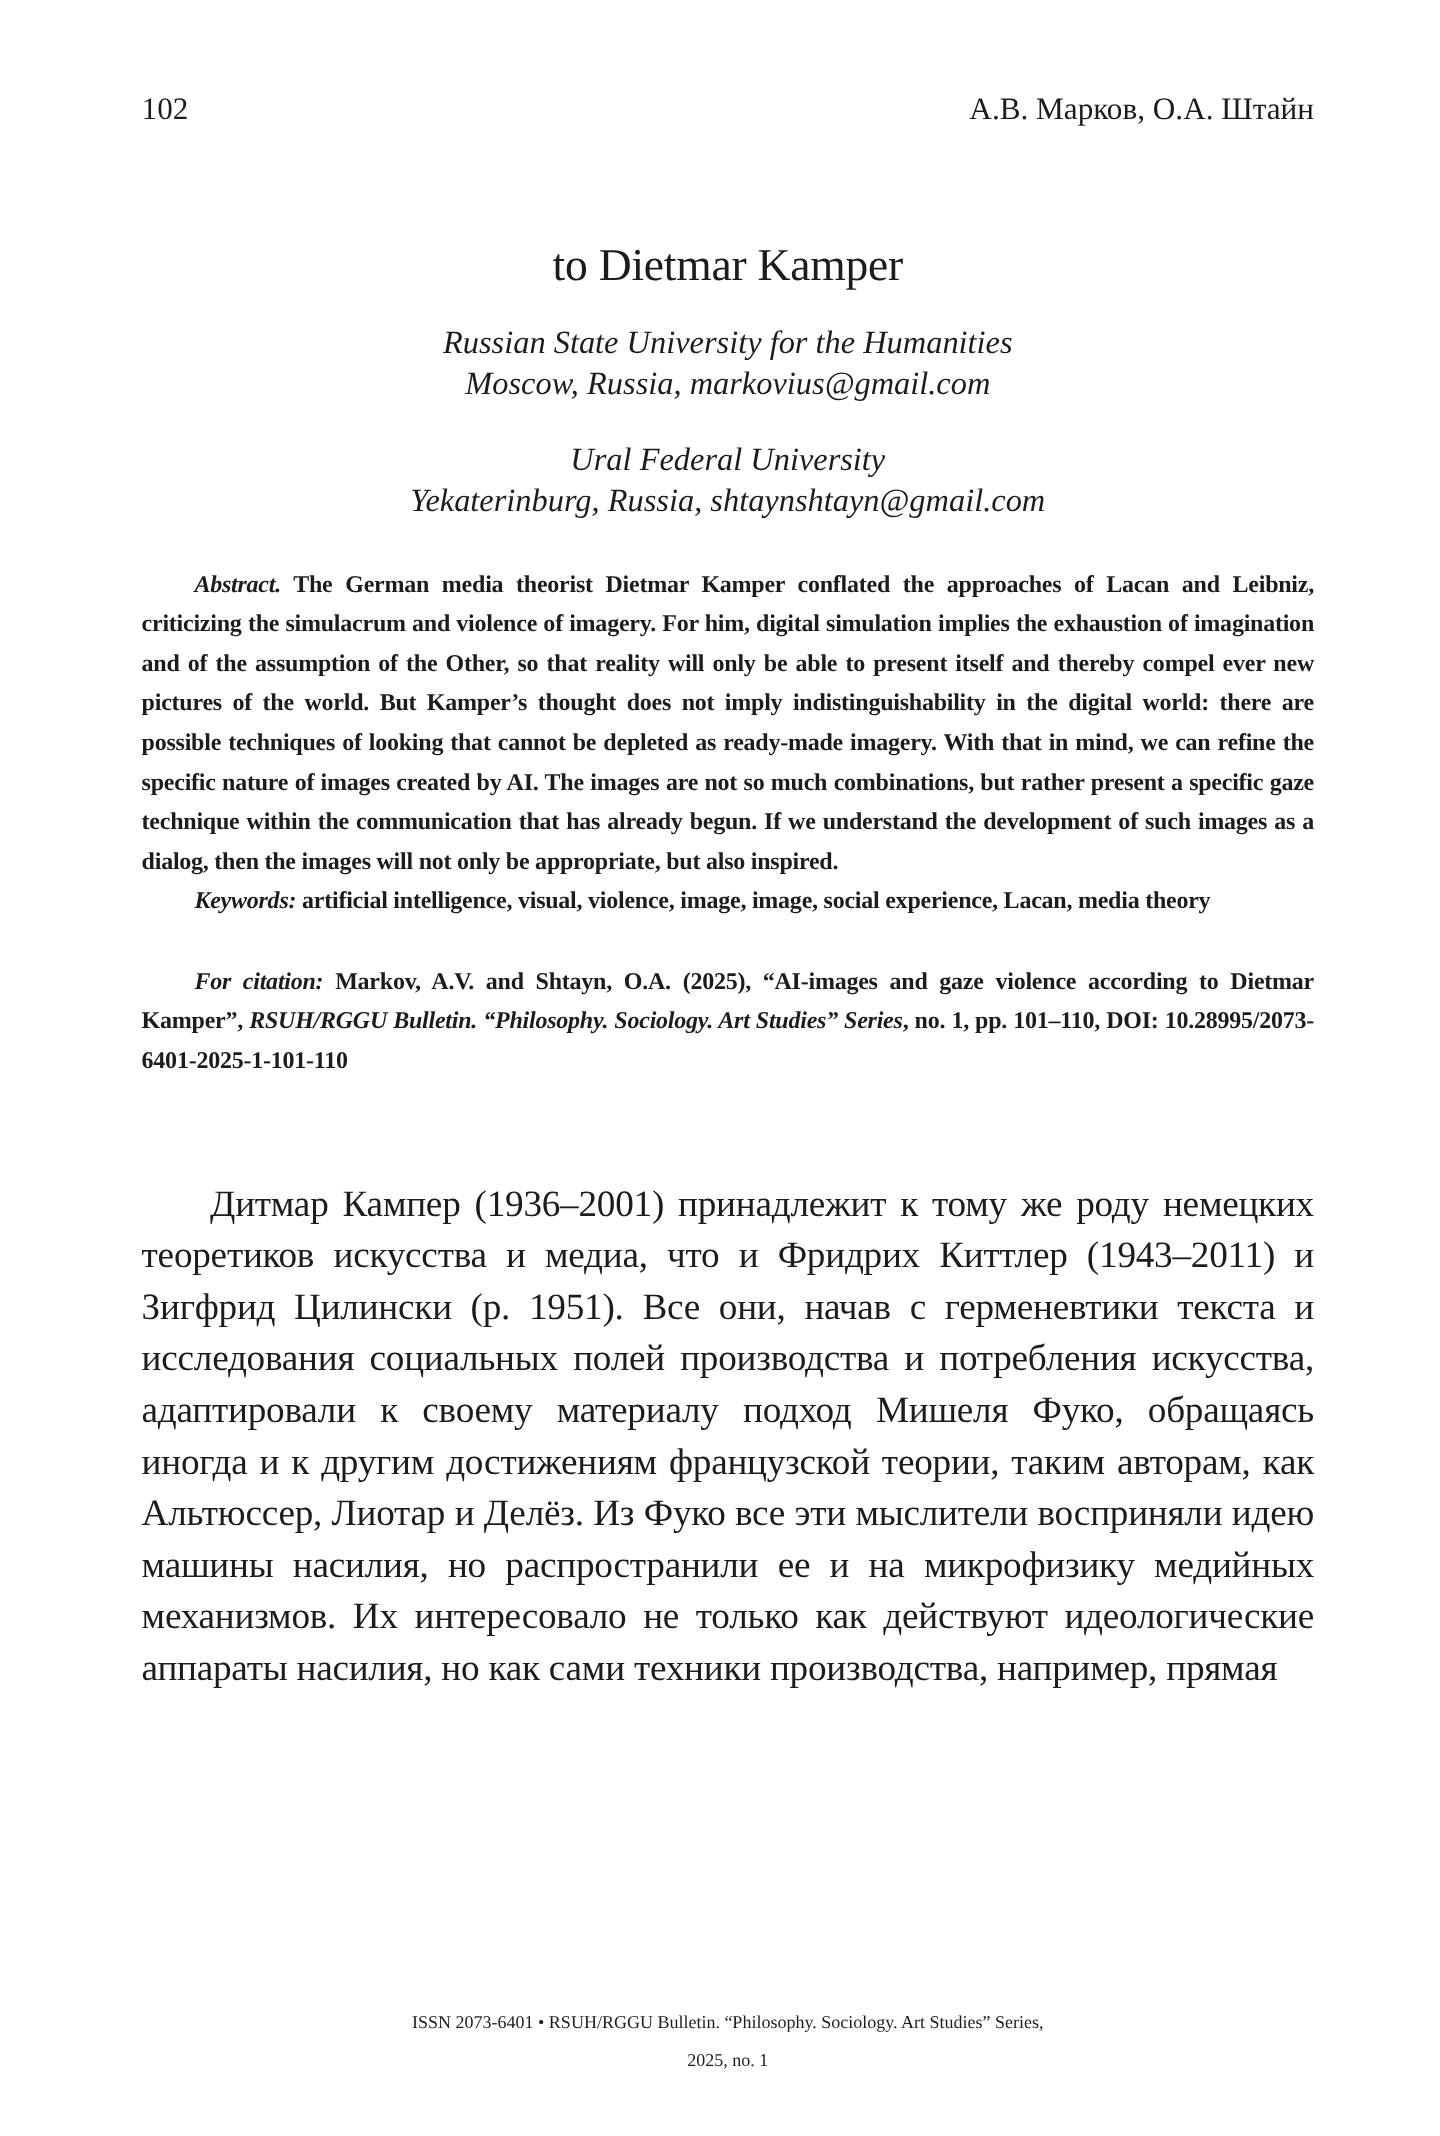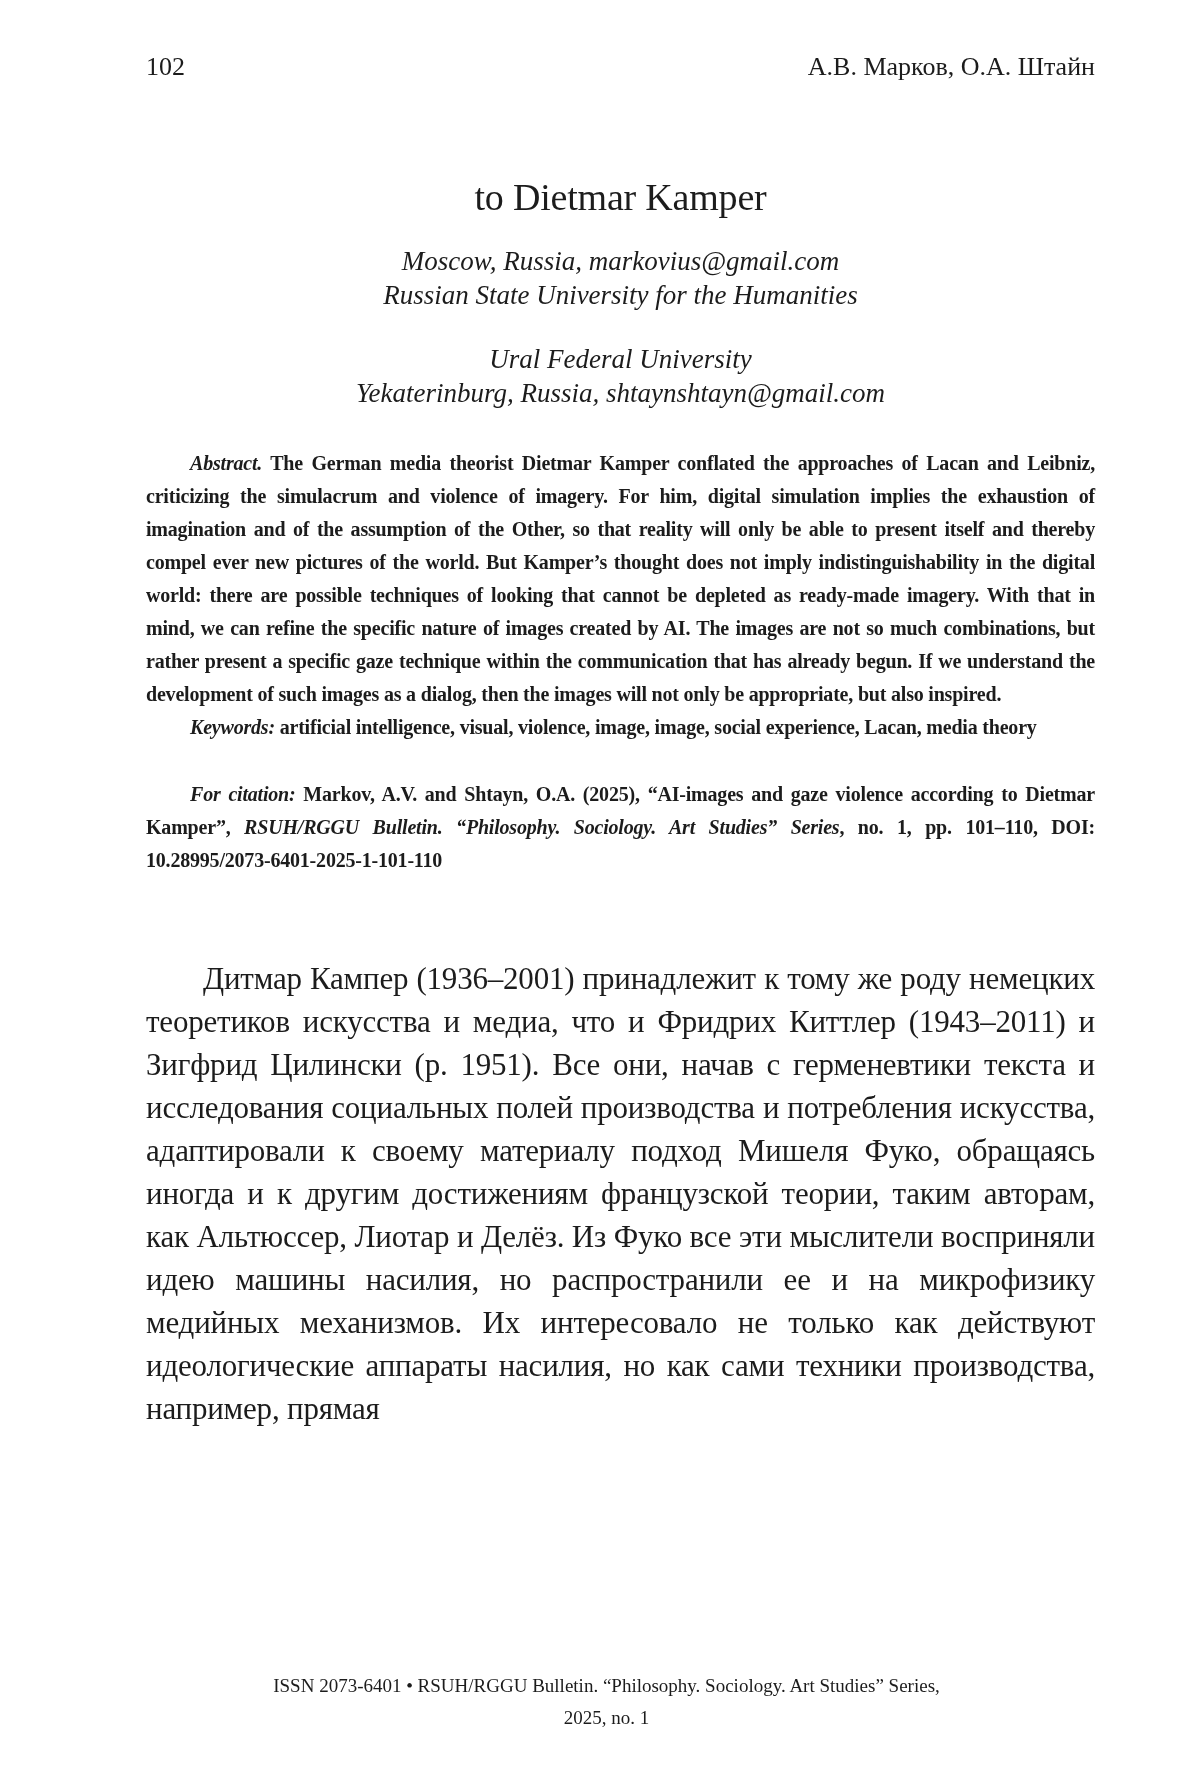--- a/index.html
+++ b/index.html
@@ -7,21 +7,21 @@
   .page {
     position: relative;
     width: 1200px;
     height: 1780px;
     background: #ffffff;
     color: #1c1c1c;
     font-family: "Liberation Serif", "DejaVu Serif", serif;
     overflow: hidden;
     margin: 0 auto;
   }
-  .content { padding: 52px 105px 0 118px; margin-left: 28px; }
+  .content { padding: 76px 105px 0 118px; }
 
   .running-head {
     display: flex;
     justify-content: space-between;
     align-items: baseline;
     font-size: 26px;
     line-height: 30px;
   }
 
   .article-title {
@@ -61,43 +61,43 @@
     text-indent: 57px;
     letter-spacing: -0.2px;
   }
 
   .page-footer {
     position: absolute;
     left: 118px;
     right: 105px;
     bottom: 46px;
     text-align: center;
-    font-size: 19px;
+    font-size: 15px;
     line-height: 32px;
   }
 </style>
 </head>
 <body>
 
 <div class="page">
   <div class="content">
 
     <div class="running-head">
       <span>102</span>
       <span>А.В. Марков, О.А. Штайн</span>
     </div>
 
     <h1 class="article-title">
       <br>
       <span>to Dietmar Kamper</span>
     </h1>
 
     <div class="author-block first">
+      <div class="author-line">Russian State University for the Humanities</div>
       <div class="author-line">Moscow, Russia, markovius@gmail.com</div>
-      <div class="author-line">Russian State University for the Humanities</div>
     </div>
 
     <div class="author-block second">
       <div class="author-line">Ural Federal University</div>
       <div class="author-line">Yekaterinburg, Russia, shtaynshtayn@gmail.com</div>
     </div>
 
     <p class="para abstract-para">
       <span class="it">Abstract.</span>
       <span>The German media theorist Dietmar Kamper conflated the approaches of Lacan and Leibniz, criticizing the simulacrum and violence of imagery. For him, digital simulation implies the exhaustion of imagination and of the assumption of the Other, so that reality will only be able to present itself and thereby compel ever new pictures of the world. But Kamper’s thought does not imply indistinguishability in the digital world: there are possible techniques of looking that cannot be depleted as ready-made imagery. With that in mind, we can refine the specific nature of images created by AI. The images are not so much combinations, but rather present a specific gaze technique within the communication that has already begun. If we understand the development of such images as a dialog, then the images will not only be appropriate, but also inspired.</span>

